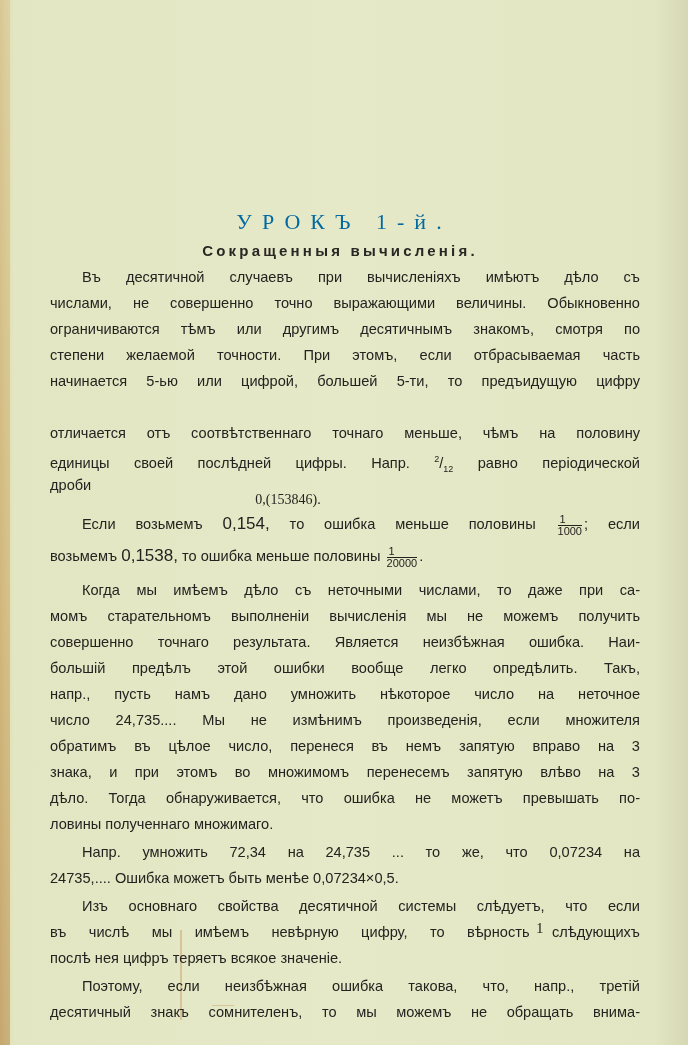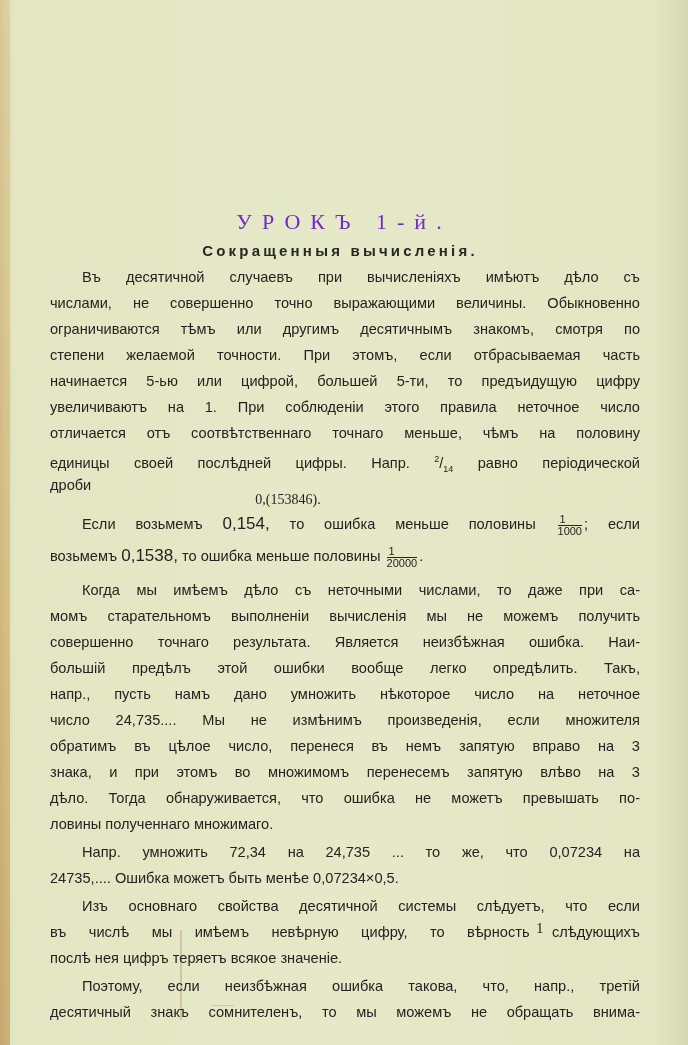--- a/index.html
+++ b/index.html
@@ -14,21 +14,21 @@
     .page { position: absolute; left: 0; top: 0; width: 688px; height: 1045px; }
     .edge-left {
       position: absolute; left: 0; top: 0; width: 10px; height: 1045px;
       background: linear-gradient(180deg, #d8c590, #caa560 60%, #b58a4a);
       opacity: 0.55;
     }
     .stain { position: absolute; background: #c9a06a; opacity: 0.5; }
     .title {
       position: absolute; left: 0; width: 688px; top: 209px;
       text-align: center; font-size: 22px; letter-spacing: 10px;
-      font-family: "Liberation Serif", serif; color: #6d28d9;
+      font-family: "Liberation Serif", serif; color: #0369a1;
     }
     .subtitle {
       position: absolute; left: 0; width: 680px; top: 242px;
       text-align: center; font-size: 15px; font-weight: bold; letter-spacing: 3.2px;
       font-family: "Liberation Sans", sans-serif; color: #2a2623;
     }
     .line {
       position: absolute; left: 50px; width: 590px;
       font-family: "Liberation Sans Narrow", "Liberation Sans", sans-serif;
       font-size: 14.6px; line-height: 20px; white-space: nowrap;
@@ -58,25 +58,24 @@
   <div class="stain" style="left:212px; top:1005px; width:22px; height:1px;"></div>
 
   <div class="title">УРОКЪ 1-й.</div>
   <div class="subtitle">Сокращенныя вычисленія.</div>
 
   <div class="line indent" style="top:267px;">Въ десятичной случаевъ при вычисленіяхъ имѣютъ дѣло съ</div>
   <div class="line" style="top:293px;">числами, не совершенно точно выражающими величины. Обыкновенно</div>
   <div class="line" style="top:319px;">ограничиваются тѣмъ или другимъ десятичнымъ знакомъ, смотря по</div>
   <div class="line" style="top:345px;">степени желаемой точности. При этомъ, если отбрасываемая часть</div>
   <div class="line" style="top:371px;">начинается 5-ью или цифрой, большей 5-ти, то предъидущую цифру</div>
-  <div class="line" style="top:397px;">увеличиваютъ на 1. При соблюденіи этого правила неточное число</div>
   <div class="line" style="top:423px;">отличается отъ соотвѣтственнаго точнаго меньше, чѣмъ на половину</div>
   <div class="line" style="top:449px;">
     <span>единицы своей послѣдней цифры. Напр.</span>
-    <span><span class="sup">2</span>/<span class="sub">14</span></span>
+    <span><span class="sup">2</span>/<span class="sub">12</span></span>
     <span>равно періодической</span>
   </div>
   <div class="line last" style="top:475px;">дроби</div>
 
   <div class="line center" style="top:490px; font-family:'Liberation Serif', serif; font-size:14px;">0,(153846).</div>
 
   <div class="line indent" style="top:514px;">
     <span>Если возьмемъ</span>
     <span class="num">0,154,</span>
     <span>то ошибка меньше половины</span>

